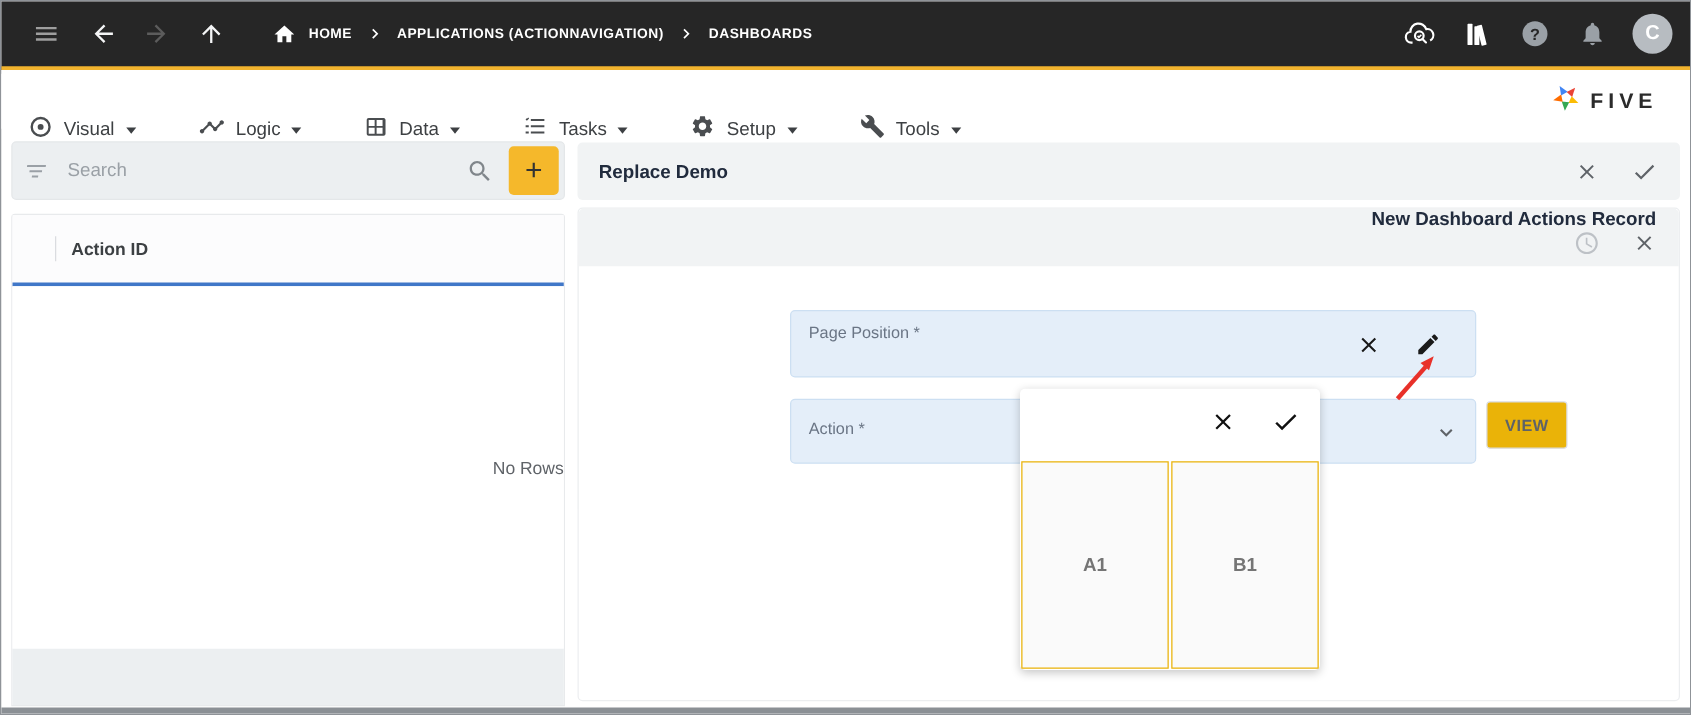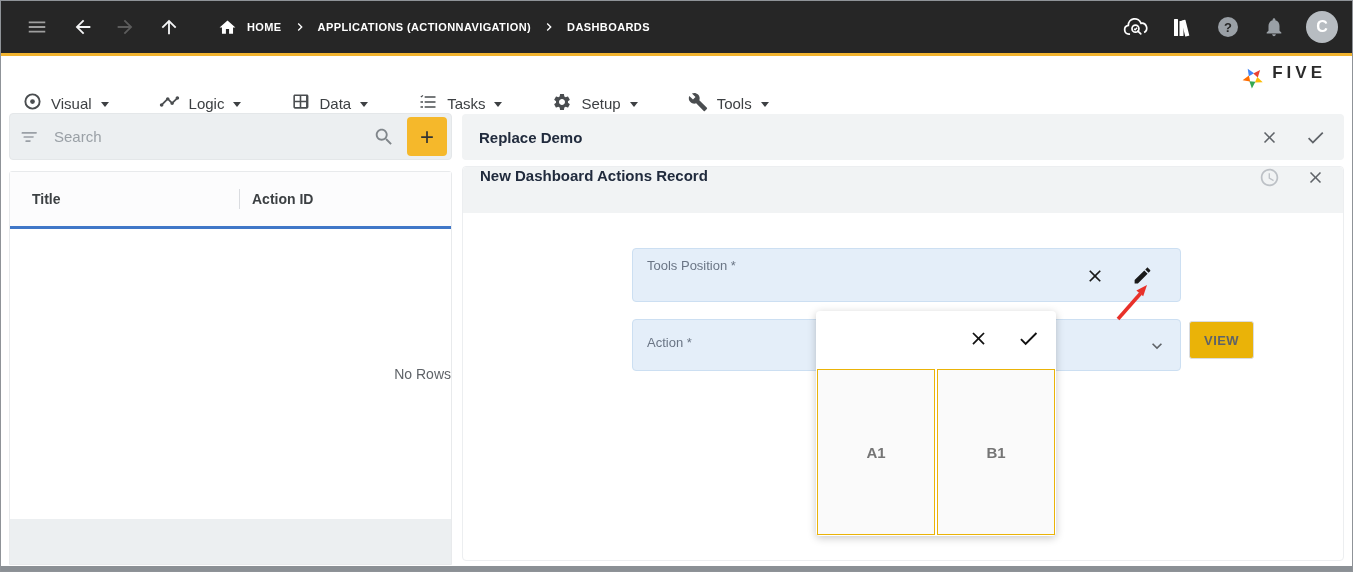--- a/index.html
+++ b/index.html
@@ -11,21 +11,21 @@
   .topbar .icon-btn { display:flex; align-items:center; justify-content:center; width:28px; height:28px; cursor:pointer; flex:none; }
   .crumb { color:#fff; font-size:11px; font-weight:700; letter-spacing:.4px; white-space:nowrap; cursor:pointer; }
   .crumb-sep { margin:0 10px; display:flex; align-items:center; }
   .topbar-right { position:absolute; right:14px; display:flex; align-items:center; gap:18px; }
   .avatar { width:32px; height:32px; border-radius:50%; background:#B7BCC1; color:#fff; font-size:16px; font-weight:700; display:flex; align-items:center; justify-content:center; cursor:pointer; }
 
   
   .menubar { position:absolute; top:58px; left:0; right:0; height:44px; background:#fff; display:flex; align-items:center; padding-left:22px; gap:50px; }
   .menu-item { display:flex; align-items:center; gap:9px; color:#3d4043; font-size:15px; cursor:pointer;margin-top:44px; }
   .caret { width:0; height:0; border-left:4px solid transparent; border-right:4px solid transparent; border-top:5px solid #3d4043; margin-top:2px; }
-  .brand { position:absolute; right:26px; top:62px; display:flex; align-items:flex-start; gap:4px; }
+  .brand { position:absolute; right:26px; top:62px; display:flex; align-items:center; gap:4px; }
   .brand-text { font-size:17px; font-weight:600; letter-spacing:4px; color:#2b2b2b; }
 
   
   .search-bar { position:absolute; left:8px; top:112px; width:443px; height:47px; background:#ECEFF1; border:1px solid #E4E7E9; border-radius:4px; display:flex; align-items:center; padding-left:10px; }
   .search-input { flex:1; border:none; outline:none; background:transparent; font-size:15px; color:#3c4043; margin-left:14px; font-family:"Liberation Sans", sans-serif; }
   .search-input::placeholder { color:#9AA0A6; }
   .plus-btn { width:40px; height:39px; background:#F5B82B; border-radius:4px; margin:0 4px 0 12px; display:flex; align-items:center; justify-content:center; font-size:24px; font-weight:400; color:#333; cursor:pointer; flex:none; }
   .list-card { position:absolute; left:8px; top:170px; width:443px; bottom:6px; display:flex; flex-direction:column; border:1px solid #E8EAEC; border-radius:3px 3px 0 0; }
   .list-header { height:57px; background:#FCFCFD; border-bottom:3px solid #4077C8; display:flex; align-items:center; padding-left:22px; }
   .col-title { font-size:14px; font-weight:700; color:#3C4043; cursor:pointer; }
@@ -34,21 +34,21 @@
   .list-body { height:290px; background:#fff; display:flex; align-items:center; justify-content:flex-end; color:#5F6368; font-size:14px; }
   .list-footer { flex:1; background:#ECEFF1; }
   .bottom-strip { position:absolute; bottom:0; left:0; right:0; height:5px; background:#8b9095; }
 
   
   .page-header { position:absolute; left:461px; top:113px; width:882px; height:46px; background:#F1F3F4; border-radius:4px; display:flex; align-items:center; padding:0 18px 0 17px;gap:43px; }
   .panel-title { font-size:15px; font-weight:700; color:#212B3D; }
   .hdr-icons { margin-left:auto; display:flex; align-items:center; gap:26px; }
   .hdr-icons .icon-btn { cursor:pointer; display:flex; }
   .record-card { position:absolute; left:461px; top:165px; width:882px; height:395px; background:#fff; border:1px solid #ECEEF0; border-radius:4px; }
-  .record-header { height:46px; background:#F1F3F4; border-radius:4px 4px 0 0; display:flex; align-items:flex-start; padding:0 18px 0 17px; }
+  .record-header { height:46px; background:#F1F3F4; border-radius:4px 4px 0 0; display:flex; align-items:flex-end; padding:0 18px 0 17px;flex-direction:column; }
 
   .field { position:absolute; background:#E4EEF9; border:1px solid #CCDFF2; border-radius:4px; cursor:pointer; }
   .field-label { position:absolute; left:14px; font-size:13px; color:#6A7585; }
   .field-pp { left:631px; top:247px; width:549px; height:54px; }
   .field-action { left:631px; top:318px; width:549px; height:52px; }
   .fld-icon { position:absolute; cursor:pointer; display:flex; }
   .view-btn { position:absolute; left:1188px; top:320px; width:65px; height:38px; background:#eab308; border:1px solid #DADCE0; border-radius:3px; display:flex; align-items:center; justify-content:center; font-size:13px; font-weight:700; letter-spacing:.4px; color:#5F6368; cursor:pointer; }
 
   
   .popup { position:absolute; left:815px; top:310px; width:240px; height:225px; background:#fff; border-radius:4px; box-shadow:0 2px 8px rgba(0,0,0,.22); }
@@ -207,21 +207,20 @@
           <path fill="#80868B" d="M15.5 14h-.79l-.28-.27C15.41 12.59 16 11.11 16 9.5 16 5.91 13.09 3 9.5 3S3 5.91 3 9.5 5.91 16 9.5 16c1.61 0 3.09-.59 4.23-1.57l.27.28v.79l5 4.99L20.49 19l-4.99-5zm-6 0C7.01 14 5 11.99 5 9.5S7.01 5 9.5 5 14 7.01 14 9.5 11.99 14 9.5 14z"></path>
         </svg>
     </span>
     <span class="plus-btn">
         <span>+</span>
       </span>
   </div>
 
   <div class="list-card">
     <div class="list-header">
-      <span class="col-title c1">Title</span>
       <span class="col-div"></span>
       <span class="col-title">Action ID</span>
     </div>
     <div class="list-body">
       <span>No Rows</span>
     </div>
     <div class="list-footer"></div>
   </div>
 
   <div class="page-header">
@@ -252,21 +251,21 @@
         <span class="icon-btn">
           <svg width="19" height="19" viewBox="0 0 24 24">
               <path fill="#5F6368" d="M19 6.41 17.59 5 12 10.59 6.41 5 5 6.41 10.59 12 5 17.59 6.41 19 12 13.41 17.59 19 19 17.59 13.41 12z"></path>
             </svg>
         </span>
       </span>
     </div>
   </div>
 
   <div class="field field-pp">
-    <span class="field-label" style="top:9px">Tools Position *</span>
+    <span class="field-label" style="top:9px">Page Position *</span>
     <span class="fld-icon" style="right:75px; top:17px">
       <svg width="20" height="20" viewBox="0 0 24 24">
           <path fill="#1A1A1A" d="M19 6.41 17.59 5 12 10.59 6.41 5 5 6.41 10.59 12 5 17.59 6.41 19 12 13.41 17.59 19 19 17.59 13.41 12z"></path>
         </svg>
     </span>
     <span class="fld-icon" style="right:27px; top:16px">
       <svg width="21" height="21" viewBox="0 0 24 24">
           <path fill="#1A1A1A" d="M3 17.25V21h3.75L17.81 9.94l-3.75-3.75L3 17.25zM20.71 7.04c.39-.39.39-1.02 0-1.41l-2.34-2.34c-.39-.39-1.02-.39-1.41 0l-1.83 1.83 3.75 3.75 1.83-1.83z"></path>
         </svg>
     </span>

